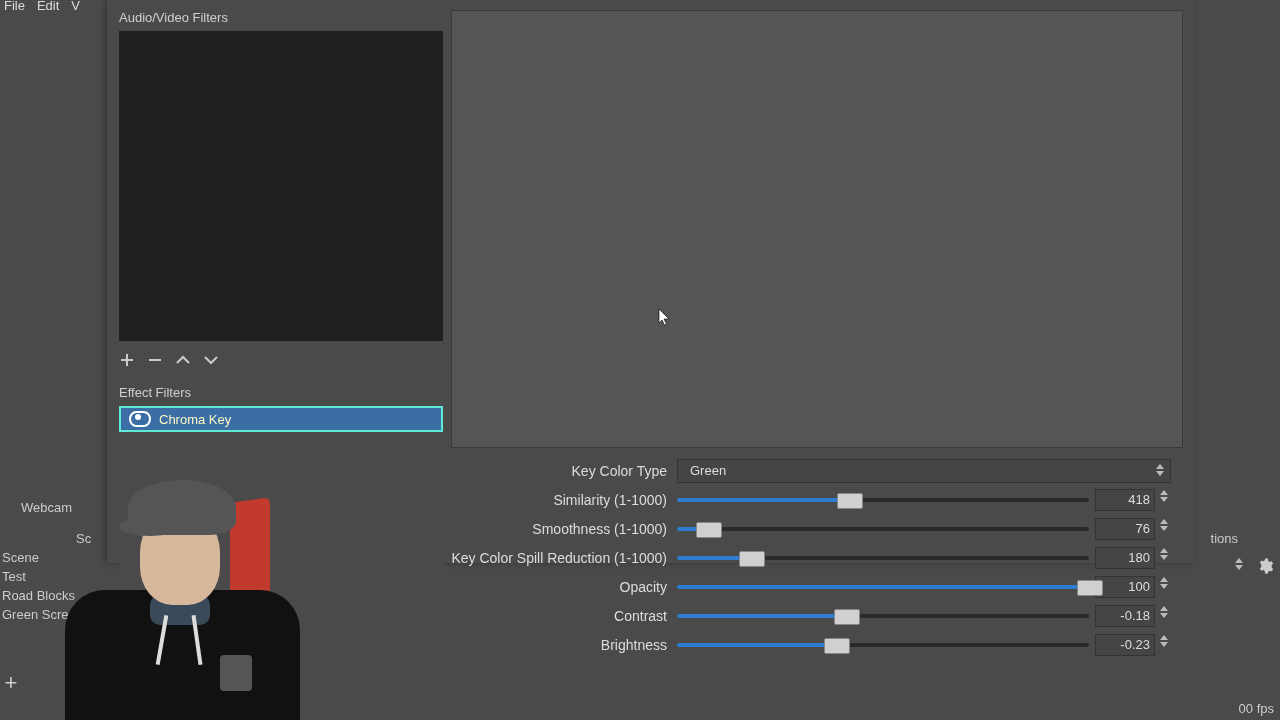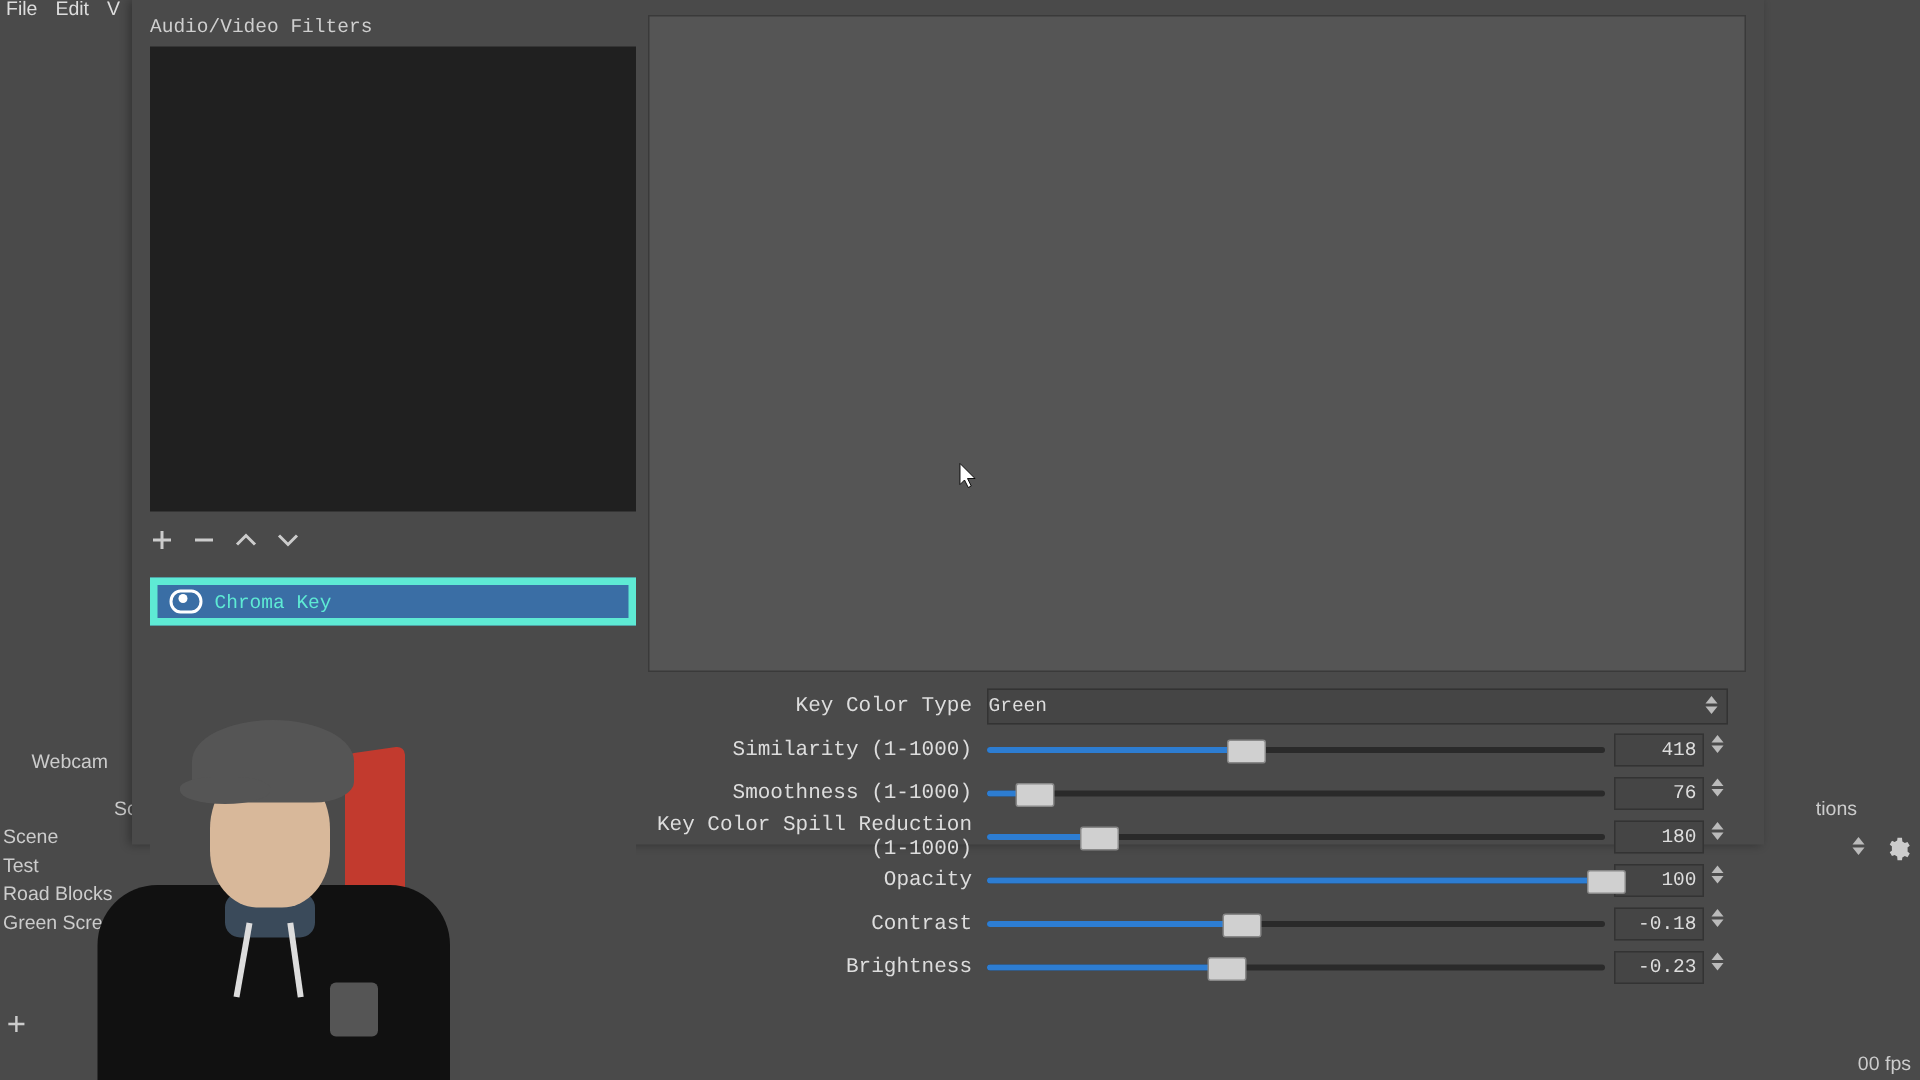--- a/index.html
+++ b/index.html
@@ -96,27 +96,26 @@
     position: absolute;
     right: 6px;
     bottom: 4px;
     color: #ccc;
     font-size: 13px;
   }
 
   
   .dialog {
     position: absolute;
-    left: 88px;
+    left: 107px;
     top: 0;
     width: 1088px;
     height: 563px;
     background: #4a4a4a;
     box-shadow: -2px 0 6px rgba(0,0,0,0.3);
-    font-family: Liberation Mono, monospace;
   }
 
   
   .filters-left {
     position: absolute;
     left: 12px;
     top: 10px;
     width: 324px;
   }
   .section-title {
@@ -149,22 +148,22 @@
     height: 280px;
     background: #4a4a4a;
     margin-top: 4px;
   }
   .filter-item {
     display: flex;
     align-items: center;
     gap: 8px;
     padding: 3px 8px;
     background: #3a6ea5;
-    color: #5eead4;
-    border: 5px solid #5eead4;
+    color: #fef9c3;
+    border: 2px solid #5eead4;
   }
   .eye-icon {
     width: 18px;
     height: 12px;
     border: 2px solid #fff;
     border-radius: 60% 60% 60% 60% / 90% 90% 90% 90%;
     position: relative;
   }
   .eye-icon::after {
     content: '';
@@ -213,21 +212,21 @@
     padding-right: 10px;
     color: #ddd;
     font-size: 14px;
   }
   .prop-select {
     flex: 1;
     background: #454545;
     border: 1px solid #333;
     height: 22px;
     line-height: 22px;
-    padding: 0 0;
+    padding: 0 12px;
     color: #ddd;
     position: relative;
   }
   .select-arrows {
     position: absolute;
     right: 6px;
     top: 3px;
     display: flex;
     flex-direction: column;
     gap: 0;
@@ -434,20 +433,21 @@
           </svg>
       </span>
       <span class="tb">
         <svg width="16" height="10" viewBox="0 0 16 10">
             <path fill="none" stroke="#ccc" stroke-width="2" d="M2 2l6 6 6-6"></path>
           </svg>
       </span>
     </div>
 
     <div class="effect-section">
+      <div class="section-title">Effect Filters</div>
       <div class="filter-list">
         <div class="filter-item">
           <span class="eye-icon"></span>
           <span>Chroma Key</span>
         </div>
       </div>
     </div>
   </div>
 
   <div class="preview-main"></div>

